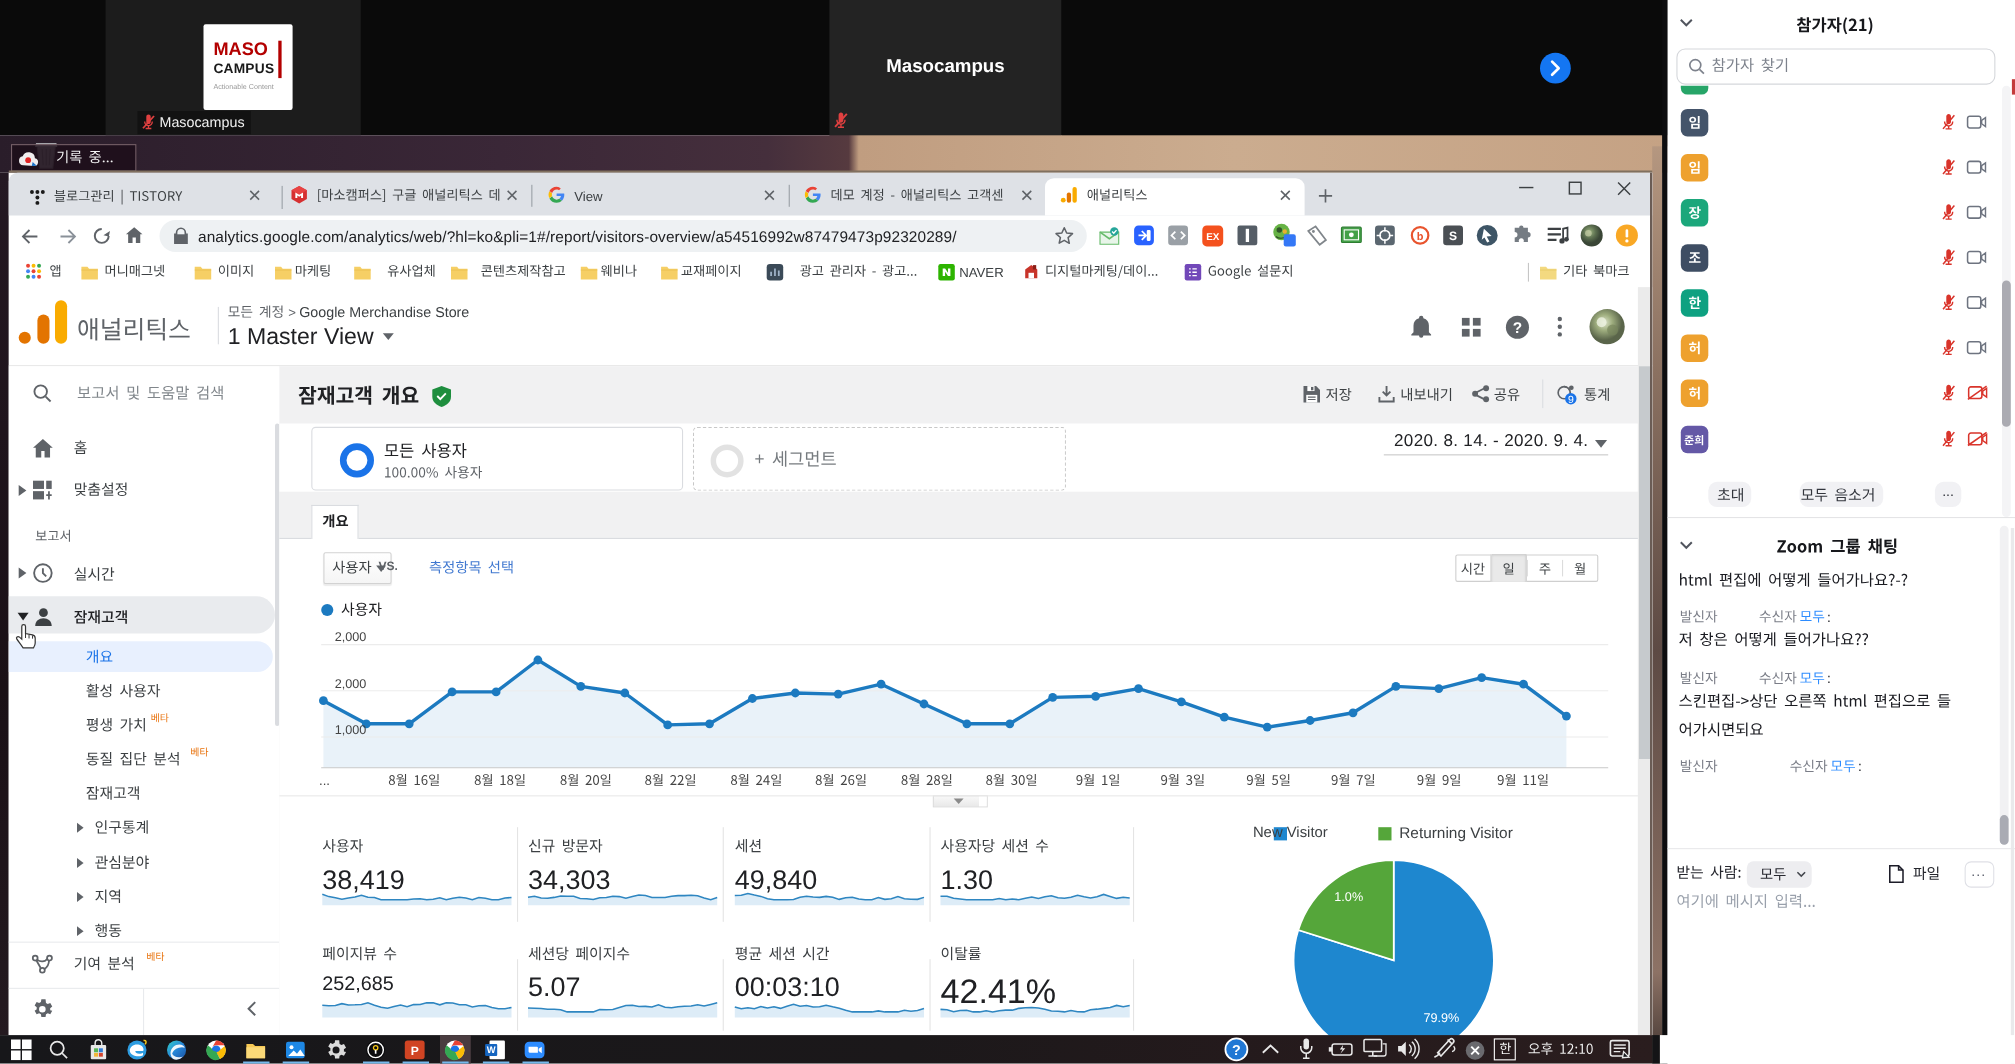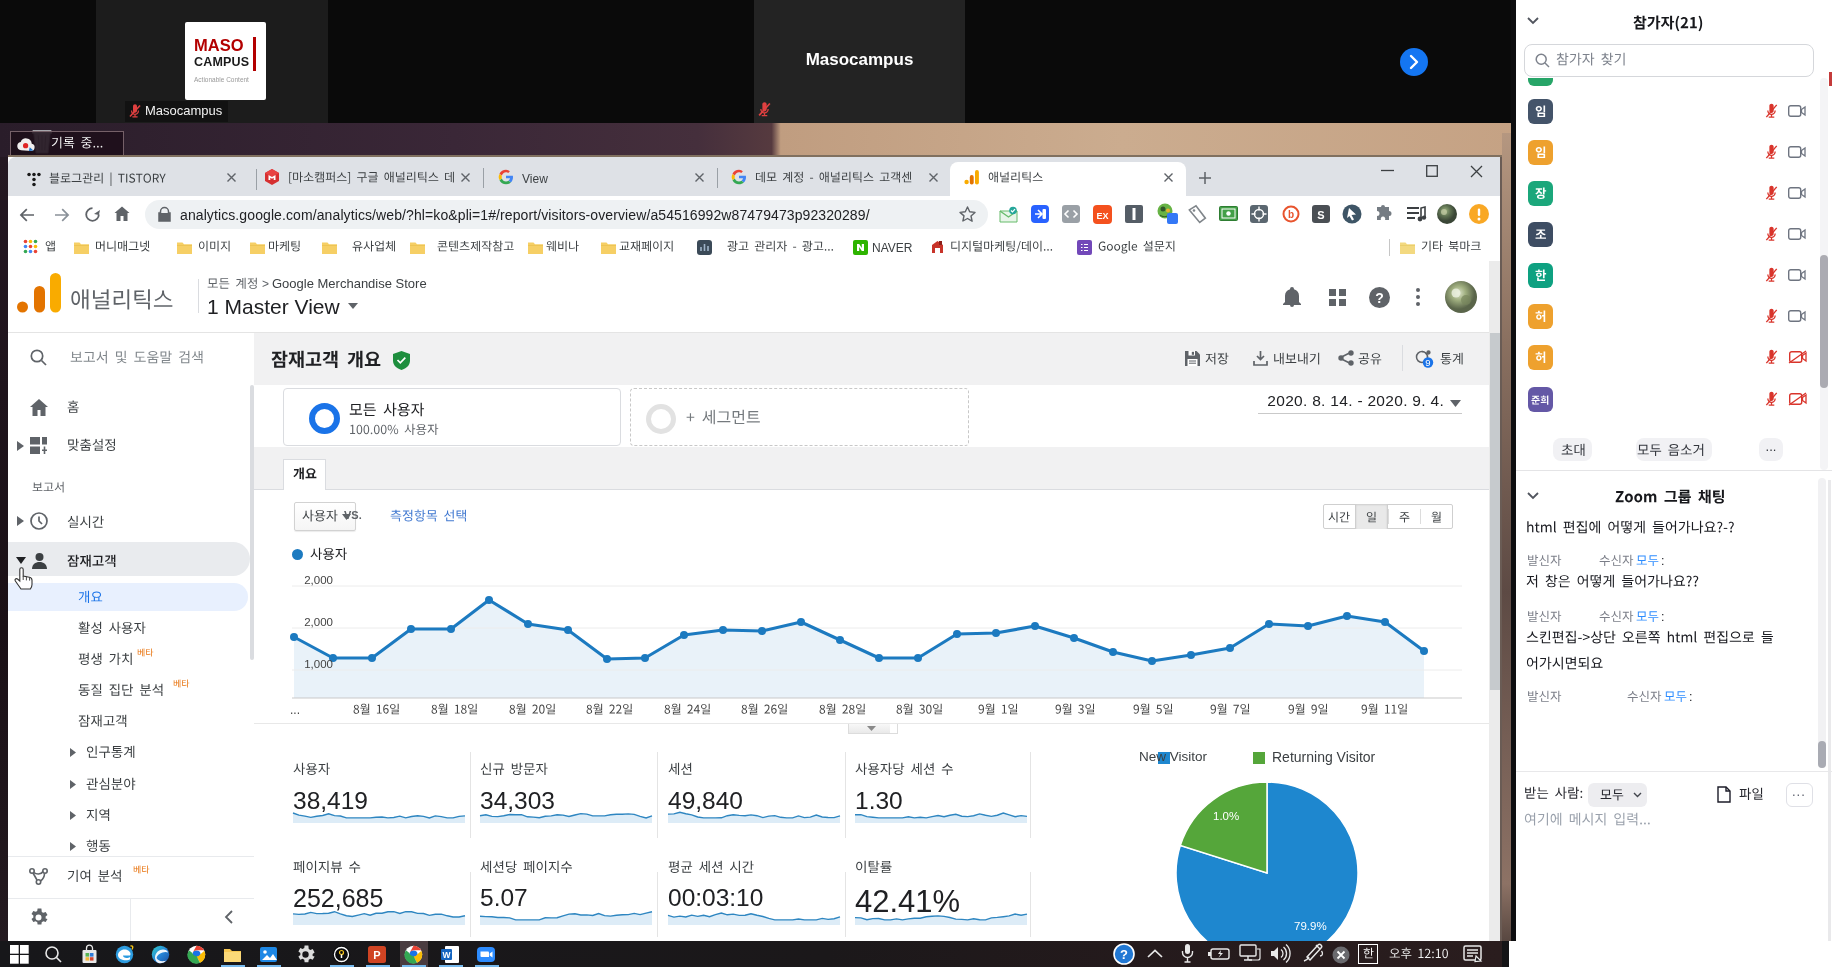--- a/index.html
+++ b/index.html
@@ -511,21 +511,21 @@
 <div class="a" style="left:845px;top:752px;width:1px;height:86px;background:#e4e4e4"></div>
 <div class="a" style="left:1030px;top:752px;width:1px;height:86px;background:#e4e4e4"></div>
 <div class="a" style="left:470px;top:872px;width:1px;height:65px;background:#e4e4e4"></div>
 <div class="a" style="left:657px;top:872px;width:1px;height:65px;background:#e4e4e4"></div>
 <div class="a" style="left:845px;top:872px;width:1px;height:65px;background:#e4e4e4"></div>
 <div class="a" style="left:1030px;top:872px;width:1px;height:65px;background:#e4e4e4"></div>
 <div class="a" style="left:293px;top:787px;font-size:24.5px;color:#202124">38,419</div>
 <div class="a" style="left:480px;top:787px;font-size:24.5px;color:#202124">34,303</div>
 <div class="a" style="left:668px;top:787px;font-size:24.5px;color:#202124">49,840</div>
 <div class="a" style="left:855px;top:787px;font-size:24.5px;color:#202124">1.30</div>
-<div class="a" style="left:293px;top:884px;font-size:25px;color:#202124">252,685</div>
+<div class="a" style="left:293px;top:884px;font-size:18px;color:#202124">252,685</div>
 <div class="a" style="left:480px;top:884px;font-size:24.5px;color:#202124">5.07</div>
 <div class="a" style="left:668px;top:884px;font-size:24.5px;color:#202124">00:03:10</div>
 <div class="a" style="left:855px;top:884px;font-size:31px;color:#202124">42.41%</div>
 
 
 <div class="a" style="left:1158px;top:752px;width:12px;height:12px;background:#1e87cf"></div>
 <div class="a" style="left:1139px;top:749px;font-size:13.5px;color:#3c4043">New Visitor</div>
 <div class="a" style="left:1253px;top:752px;width:12px;height:12px;background:#55a63a"></div>
 <div class="a" style="left:1272px;top:749px;font-size:14px;color:#3c4043">Returning Visitor</div>
 <svg class="ic" style="left:0;top:0" width="0" height="0"></svg><svg class="ic" style="left:293px;top:806px" width="172" height="20" viewBox="0 0 172 20">

